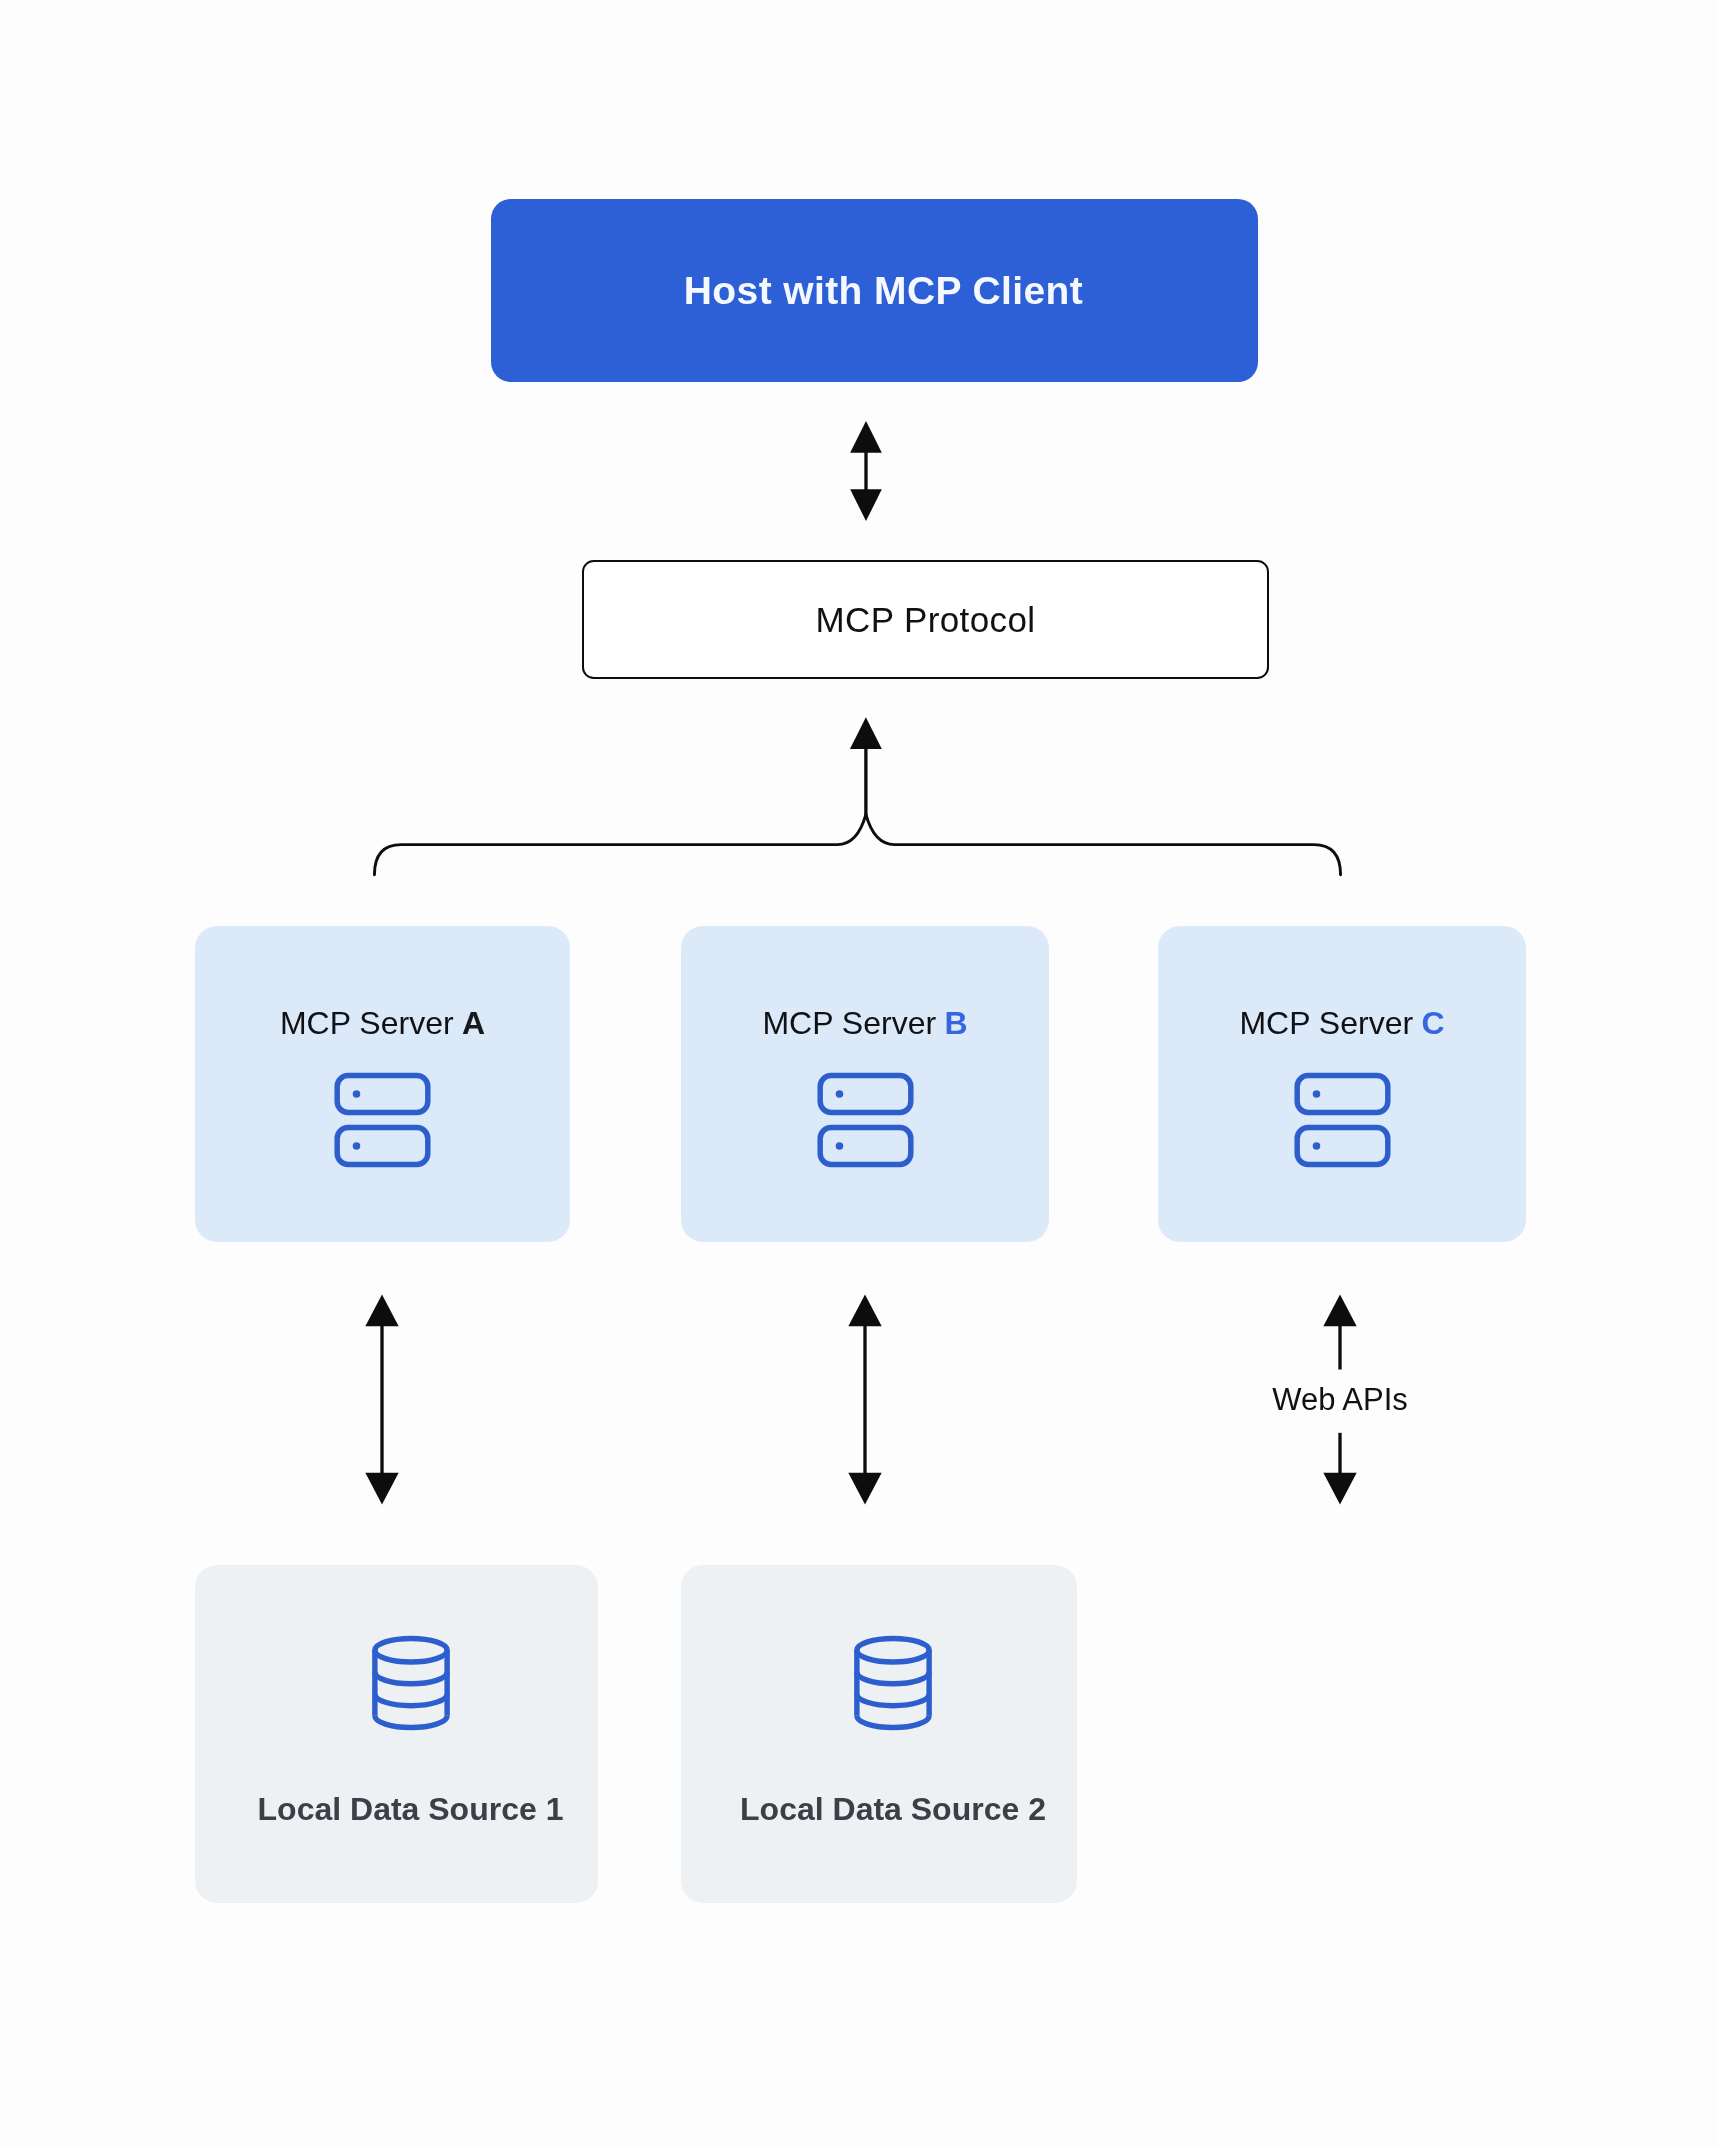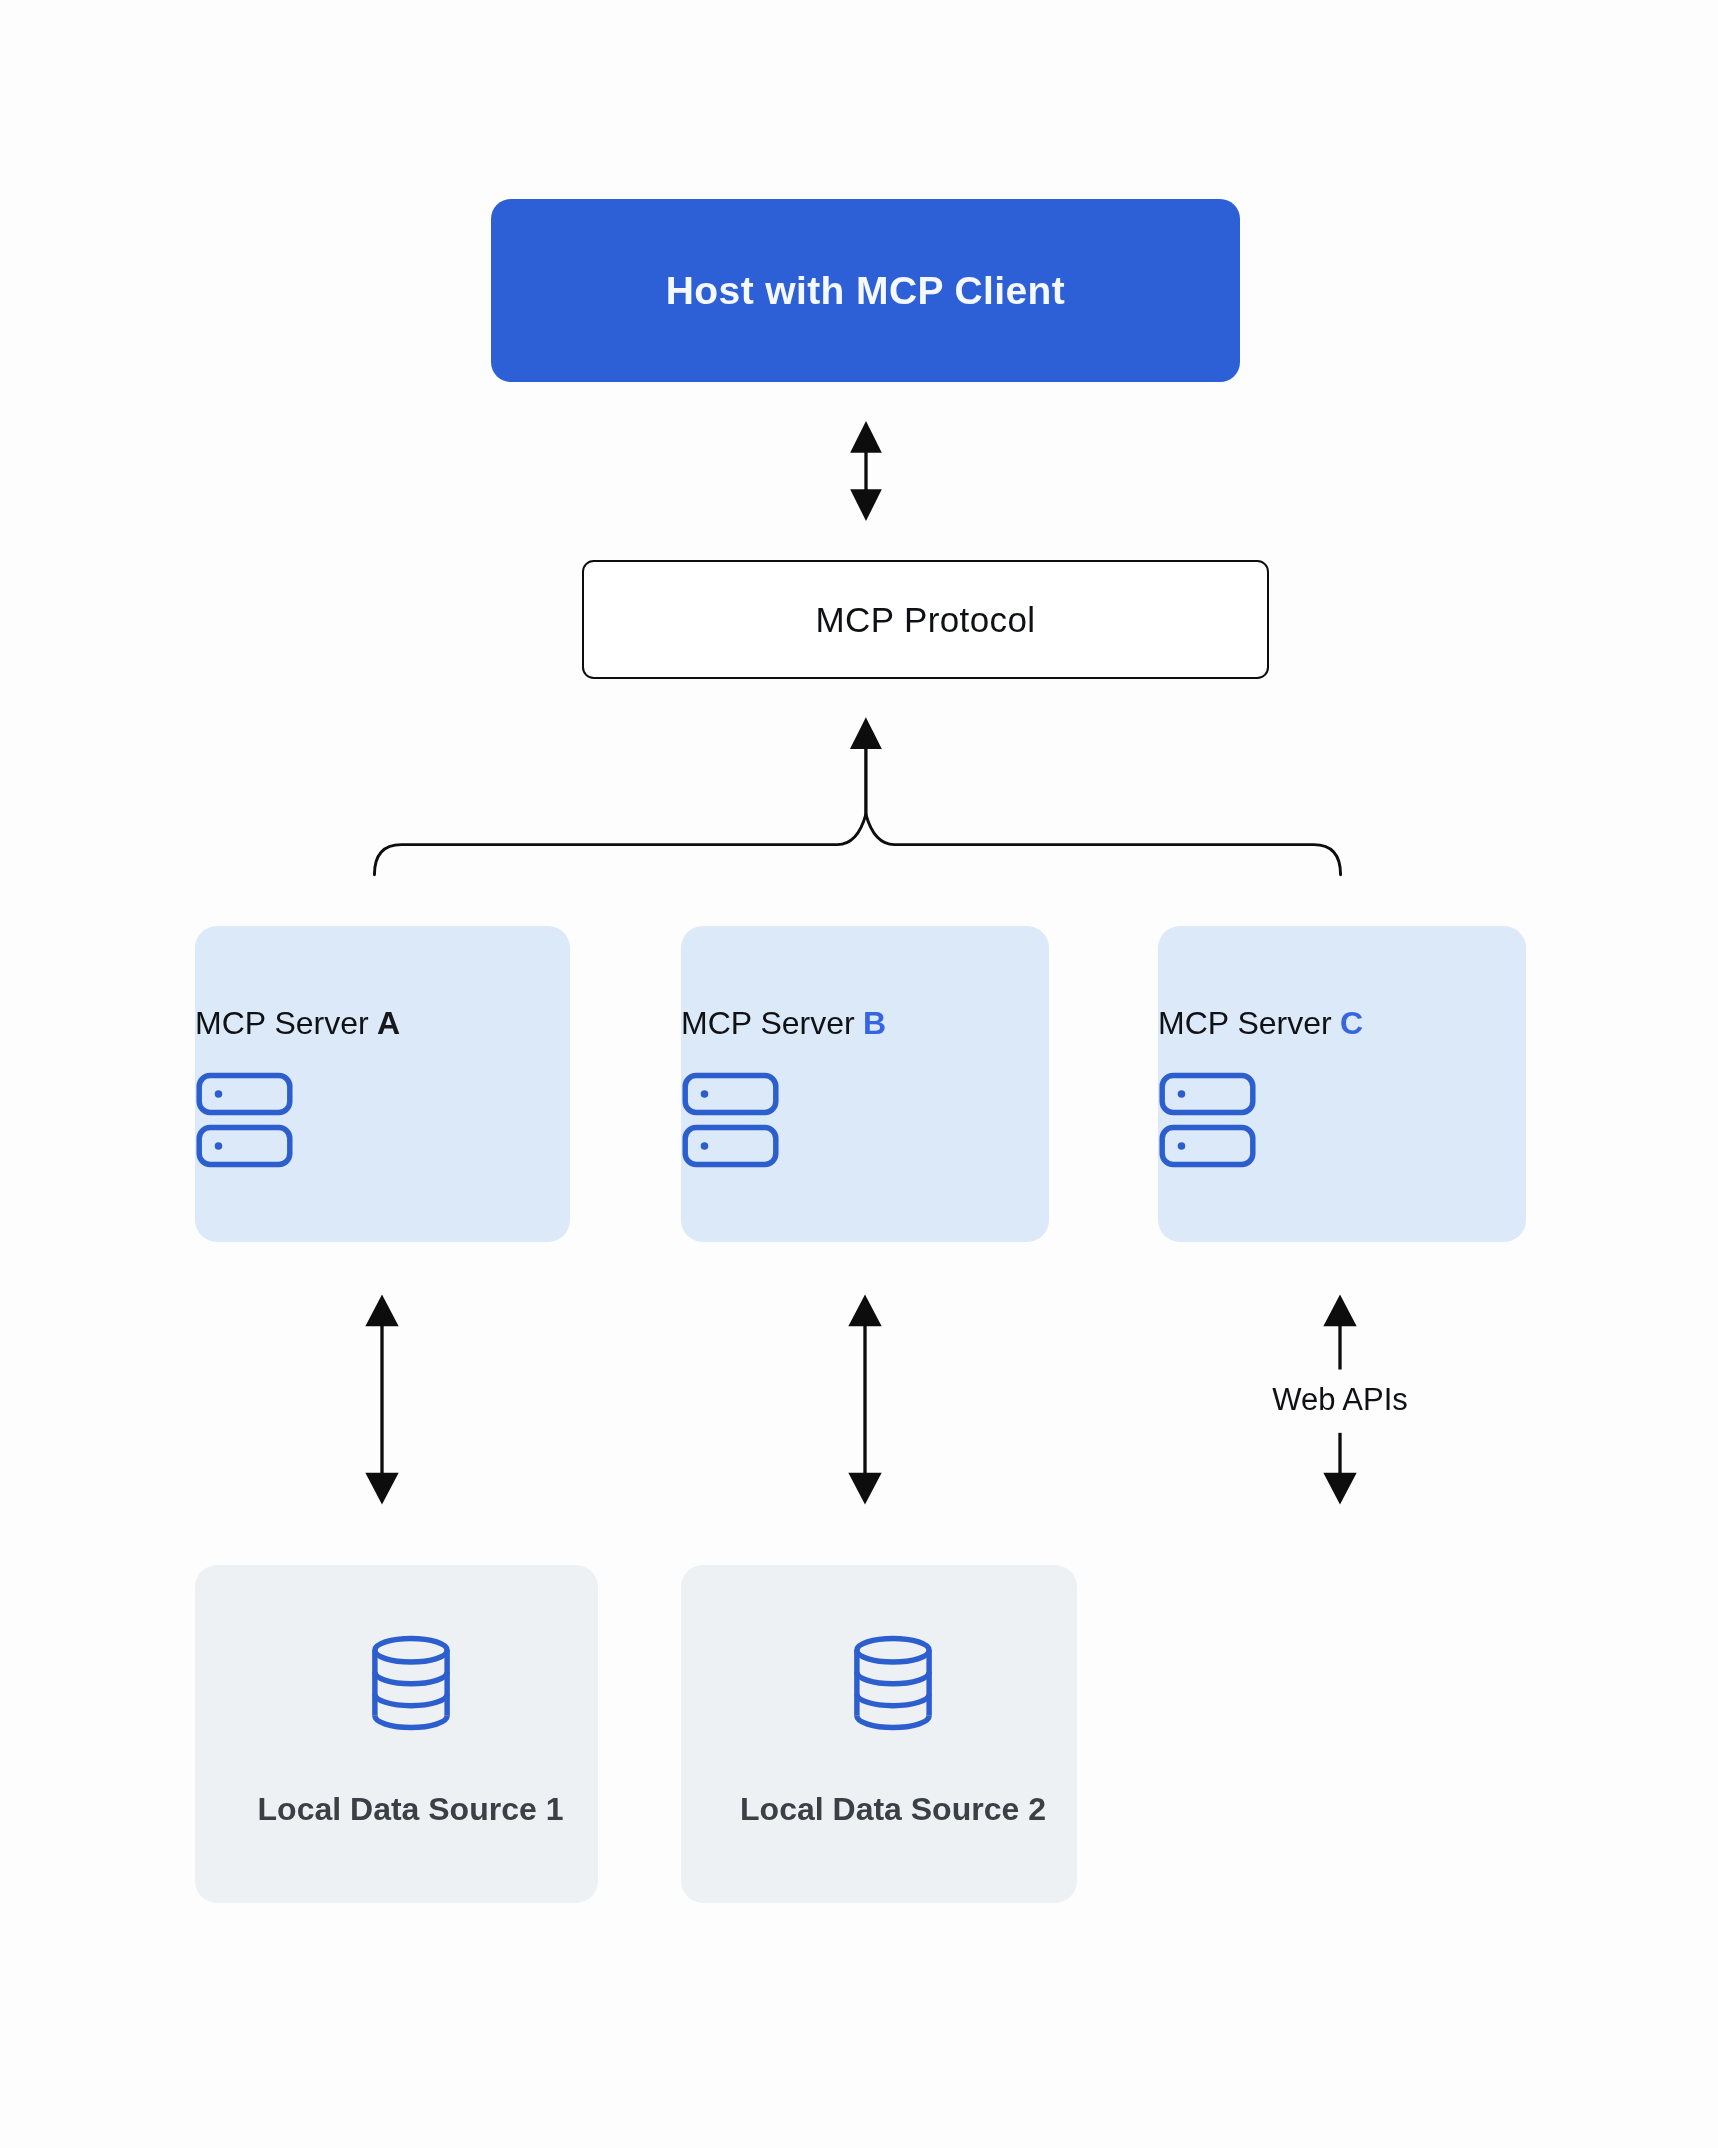--- a/index.html
+++ b/index.html
@@ -10,21 +10,21 @@
     font-family:"Liberation Sans", sans-serif;
     overflow:hidden;
   }
   .abs{position:absolute;}
 
   
   .host-box{
     left:491px;top:199px;width:749px;height:183px;
     background:var(--host-fill,#2d5fd7);
     border-radius:20px;
-    display:flex;align-items:center;justify-content:center;
+    display:flex;align-items:center;justify-content:center;padding-left:18px;
   }
   .host-box .label{
     color:var(--host-text,#f5f8fd);
     font-size:39px;font-weight:700;letter-spacing:0.4px;
   }
 
   
   .protocol-box{
     left:582px;top:560px;width:687px;height:119px;
     background:#ffffff;
@@ -43,21 +43,21 @@
   }
   .connector polygon{fill:var(--line,#0d0d0d);stroke:none;}
   .connector line{stroke-width:4px;}
   .connector path{stroke-width:3.5px;stroke-linecap:round;}
 
   
   .server-box{
     top:926px;height:316px;
     background:var(--server-fill,#dce9f8);
     border-radius:22px;
-    display:flex;flex-direction:column;align-items:flex-start;
+    display:flex;flex-direction:column;align-items:center;
   }
   .server-box .title{
     margin-top:79px;
     font-size:32px;font-weight:400;
     color:var(--title-text,#101114);
     white-space:nowrap;
   }
   .server-box .title .letter{font-weight:700;margin-left:8.4px;}
   .server-icon{margin-top:30px;}
   .server-icon rect{fill:none;stroke:var(--icon-stroke,#2c5ece);stroke-width:6.5px;}

